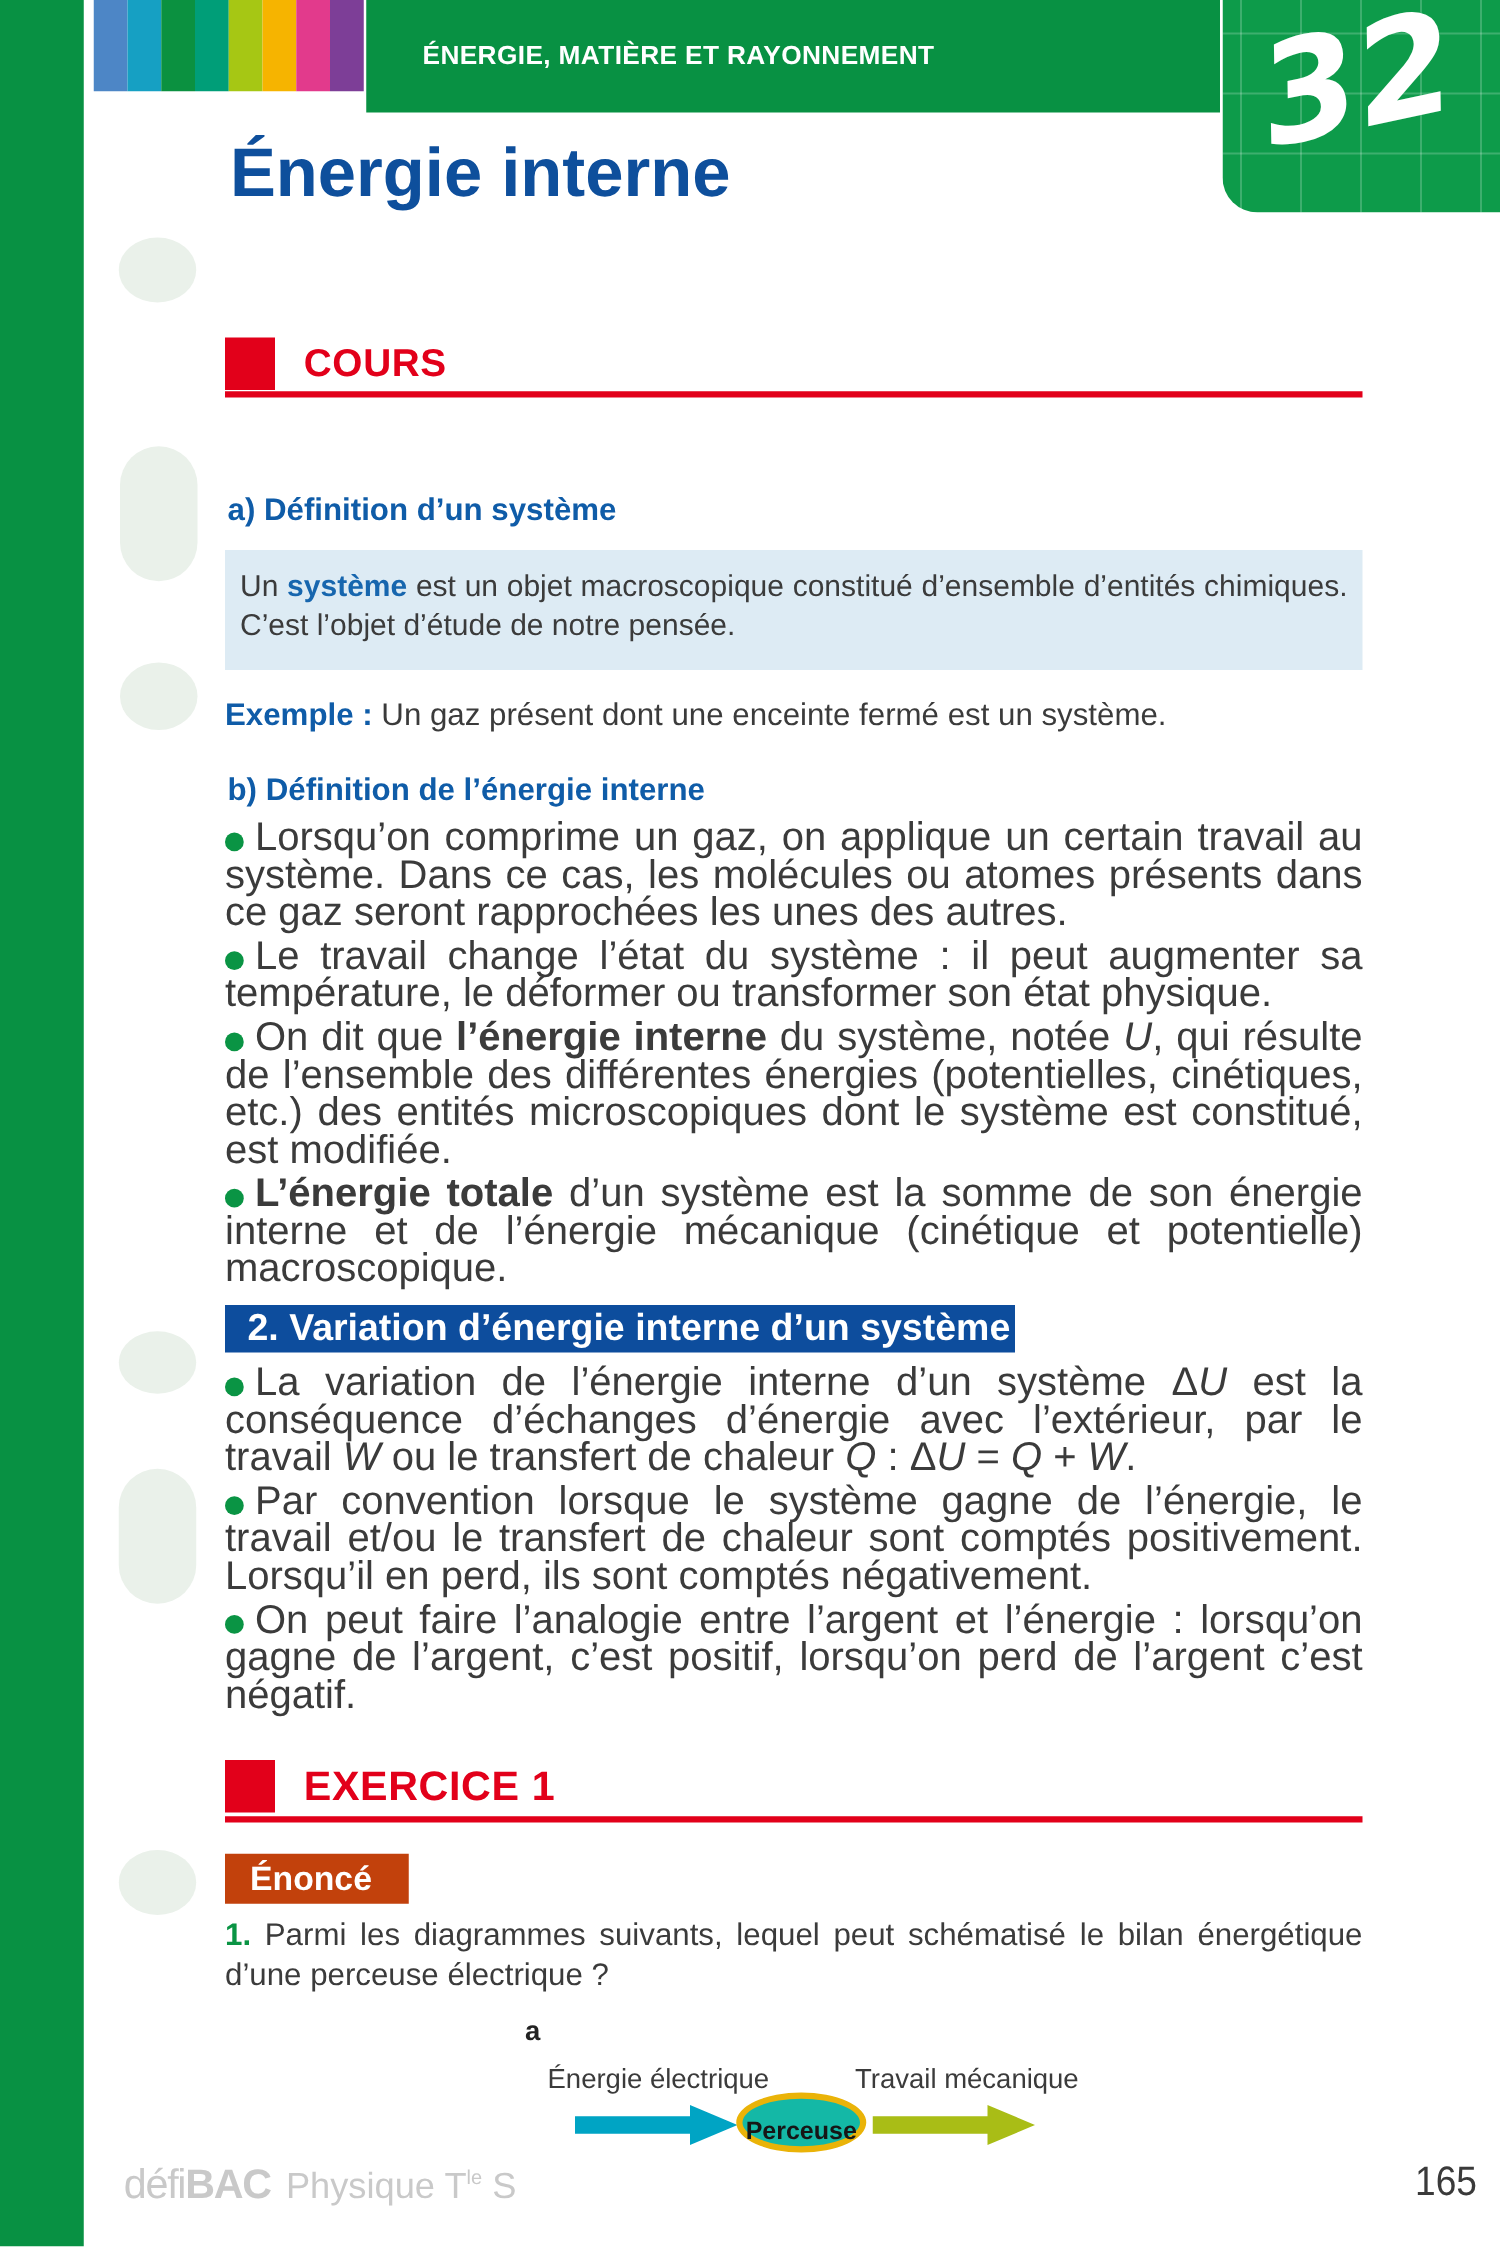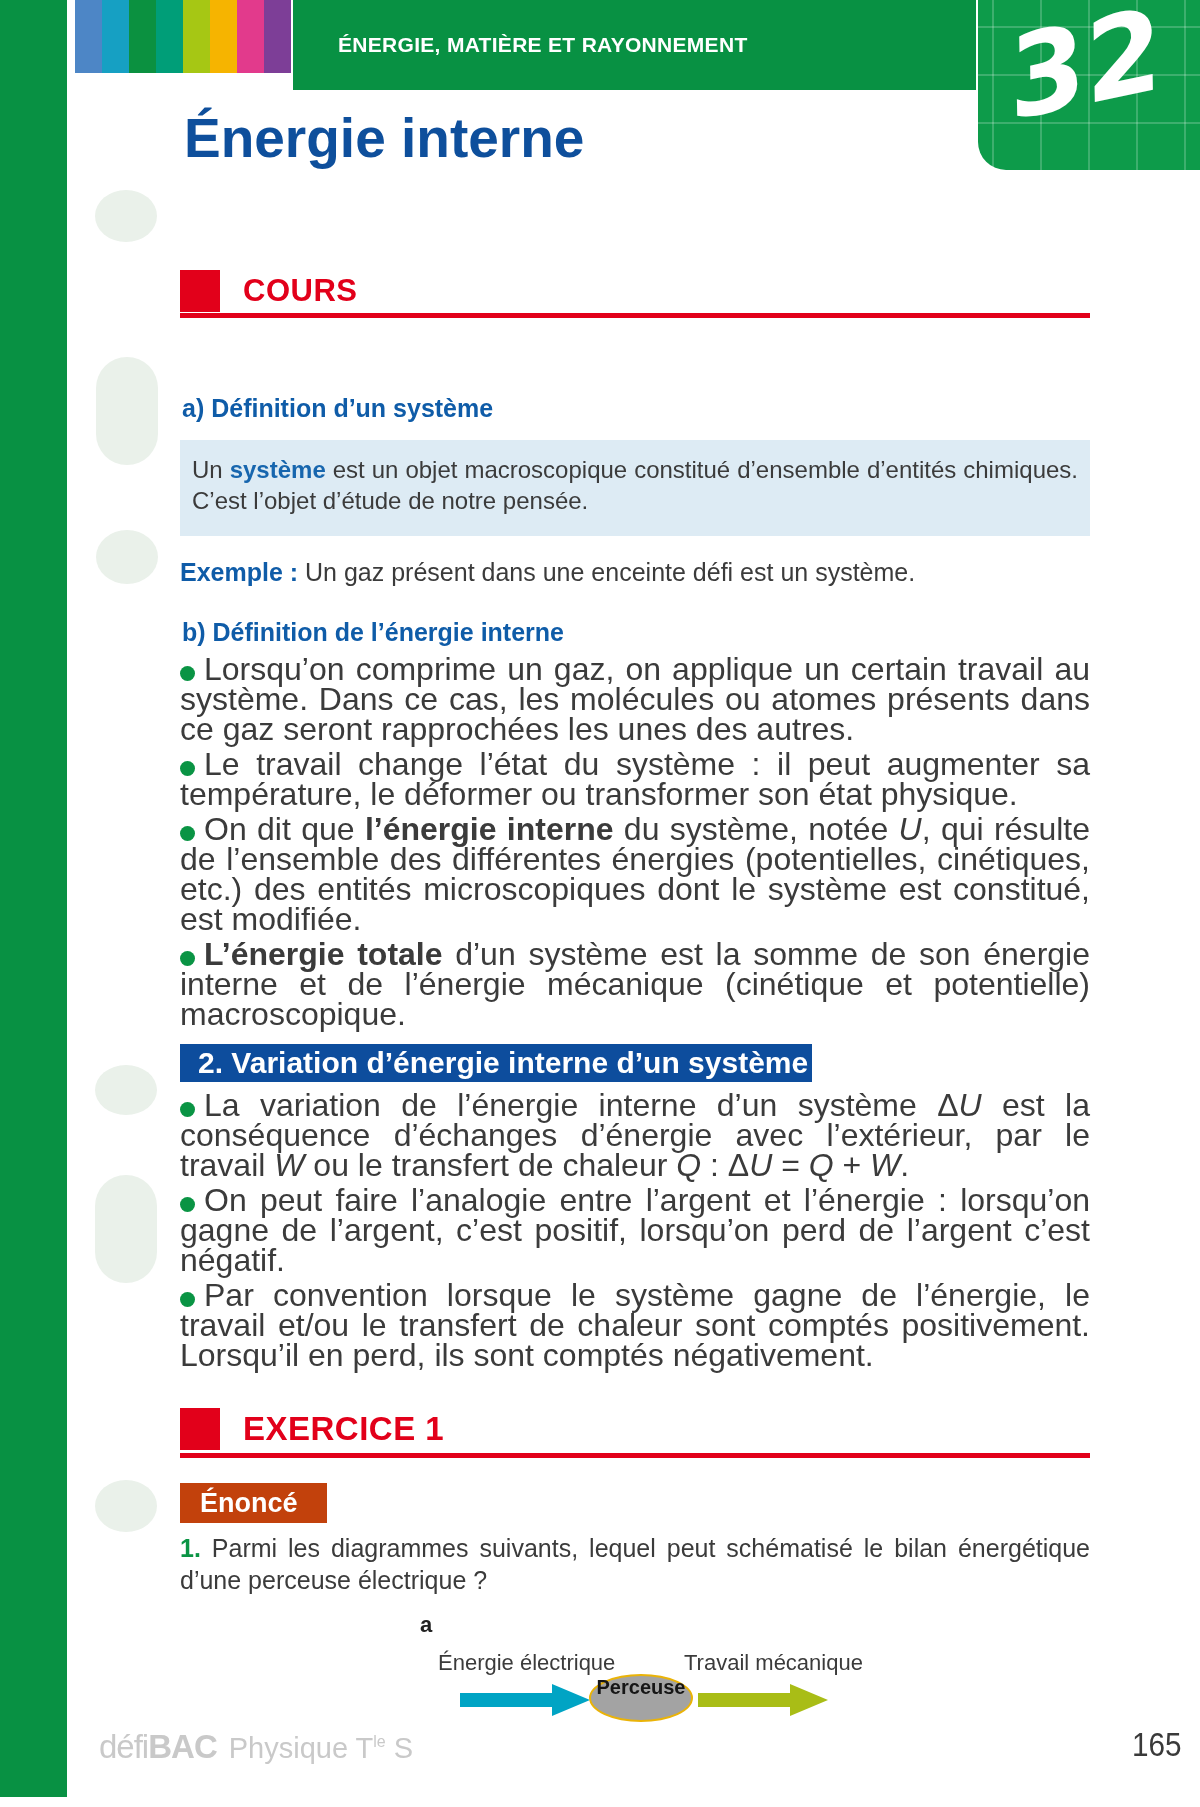--- a/index.html
+++ b/index.html
@@ -55,22 +55,22 @@
 
   .enonce{position:absolute;left:180px;top:1483px;width:147px;height:40px;background:#c2410c;
         color:#fff;font-weight:bold;font-size:27px;display:flex;align-items:center;
         box-sizing:border-box;padding-left:20px;}
   .question{position:absolute;left:180px;top:1532px;width:910px;font-size:25px;line-height:32px;text-align:justify;}
 
   
   .diag-a{position:absolute;left:420px;top:1612px;font-weight:bold;font-size:22px;color:#222;}
   .diag-lbl{position:absolute;top:1650px;font-size:22px;color:#3b3b3b;}
   .arrow{position:absolute;top:1684px;}
-  .sys-ellipse{position:absolute;left:589px;top:1674px;width:104px;height:48px;border:2px solid #eab308;
-        border-radius:50%;display:flex;align-items:flex-start;justify-content:center;background:#a3a3a3;
+  .sys-ellipse{position:absolute;left:589px;top:1674px;width:104px;height:48px;border:5px solid #eab308;
+        border-radius:50%;display:flex;align-items:flex-end;justify-content:center;background:#14b8a6;
         font-weight:bold;font-size:20px;color:#161616;box-sizing:border-box;}
 
   
   .brand{position:absolute;left:99px;top:1728px;color:#c9c9c9;white-space:nowrap;}
   .brand .defi{font-size:33px;font-weight:normal;letter-spacing:-1px;}
   .brand .bac{font-size:33px;font-weight:bold;letter-spacing:-1px;}
   .brand .subj{font-size:29px;font-weight:normal;margin-left:12px;}
   .brand sup{font-size:16px;}
   .pagenum{position:absolute;left:1132px;top:1726px;font-size:33px;color:#3a3a3a;
         transform:scaleX(.9);transform-origin:left;}
@@ -116,38 +116,38 @@
   <div class="rule" style="top:313px;"></div>
 
 
   <div class="sub-head" style="top:394px;">a) Définition d’un système</div>
 
   <div class="def-box">
     <span><span>Un </span><span class="b c-blue">système</span><span> est un objet macroscopique constitué d’ensemble d’entités chimiques. C’est l’objet d’étude de notre pensée.</span></span>
   </div>
 
   <div class="example">
-    <span class="lbl-blue">Exemple : </span><span>Un gaz présent dans une enceinte défi est un système.</span>
+    <span class="lbl-blue">Exemple : </span><span>Un gaz présent dont une enceinte fermé est un système.</span>
   </div>
 
   <div class="sub-head" style="top:618px;">b) Définition de l’énergie interne</div>
 
   <div class="bullets" style="top:654px;">
     <p><span class="dot"></span><span><span>Lorsqu’on comprime un gaz, on applique un certain travail au système. Dans ce cas, les molécules ou atomes présents dans ce gaz seront rapprochées les unes des autres.</span></span></p>
     <p><span class="dot"></span><span><span>Le travail change l’état du système : il peut augmenter sa température, le déformer ou transformer son état physique.</span></span></p>
     <p><span class="dot"></span><span><span>On dit que </span><span class="b">l’énergie interne</span><span> du système, notée </span><span class="i">U</span><span>, qui résulte de l’ensemble des différentes énergies (potentielles, cinétiques, etc.) des entités microscopiques dont le système est constitué, est modifiée.</span></span></p>
     <p><span class="dot"></span><span><span class="b">L’énergie totale</span><span> d’un système est la somme de son énergie interne et de l’énergie mécanique (cinétique et potentielle) macroscopique.</span></span></p>
   </div>
 
   <div class="blue-box" style="left:180px;top:1044px;width:632px;height:38px;font-size:30px;">2. Variation d’énergie interne d’un système</div>
 
   <div class="bullets" style="top:1090px;">
     <p><span class="dot"></span><span><span>La variation de l’énergie interne d’un système Δ</span><span class="i">U</span><span> est la conséquence d’échanges d’énergie avec l’extérieur, par le travail </span><span class="i">W</span><span> ou le transfert de chaleur </span><span class="i">Q</span><span> : Δ</span><span class="i">U</span><span> = </span><span class="i">Q</span><span> + </span><span class="i">W</span><span>.</span></span></p>
+    <p><span class="dot"></span><span><span>Par convention lorsque le système gagne de l’énergie, le travail et/ou le transfert de chaleur sont comptés positivement. Lorsqu’il en perd, ils sont comptés négativement.</span></span></p>
     <p><span class="dot"></span><span><span>On peut faire l’analogie entre l’argent et l’énergie : lorsqu’on gagne de l’argent, c’est positif, lorsqu’on perd de l’argent c’est négatif.</span></span></p>
-    <p><span class="dot"></span><span><span>Par convention lorsque le système gagne de l’énergie, le travail et/ou le transfert de chaleur sont comptés positivement. Lorsqu’il en perd, ils sont comptés négativement.</span></span></p>
   </div>
 
   <div class="sec-head" style="top:1408px;">
     <div class="red-sq"></div>
     <span class="red-label" style="font-size:33px;">EXERCICE 1</span>
   </div>
   <div class="rule" style="top:1453px;"></div>
 
   <div class="enonce">Énoncé</div>
 

